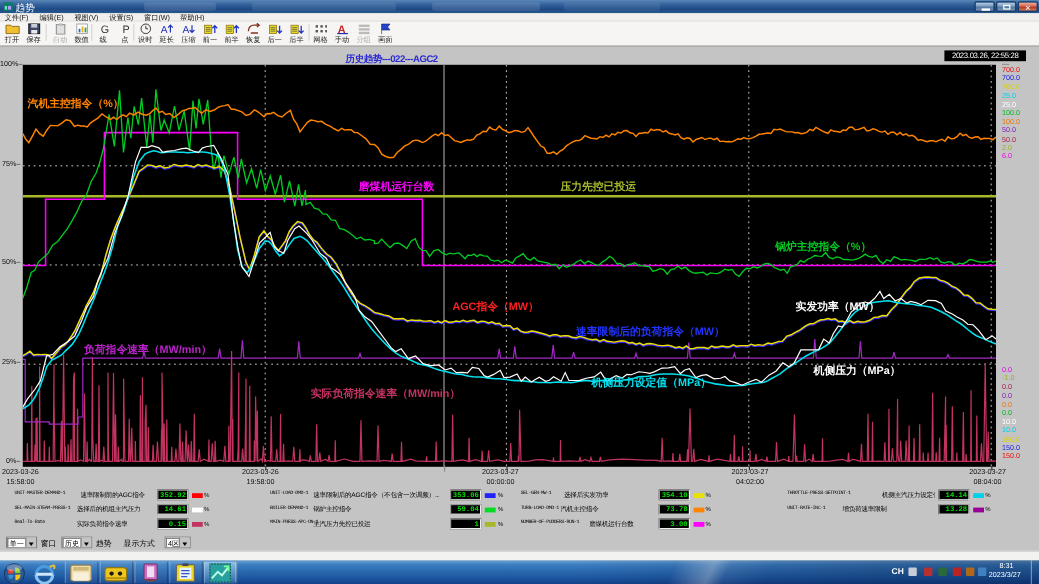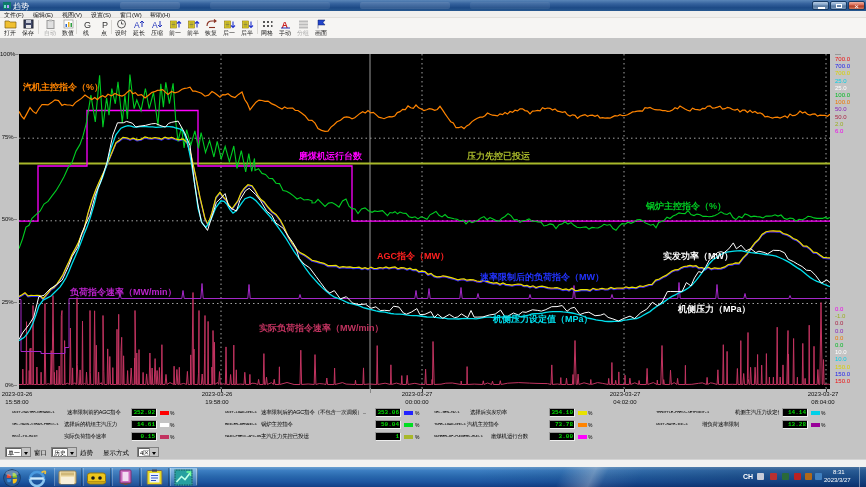--- a/index.html
+++ b/index.html
@@ -234,20 +234,24 @@
         <div class="ic"><svg width="13" height="10" viewBox="0 0 13 10">
             <path d="M3,9.5 L3,1 L10,1 L8,3.5 L10,6 L3,6" fill="#2244cc" stroke="#112266" stroke-width="0.5"></path>
           </svg></div>
         <div class="lb">画面</div>
       </div>
       <div class="tsep" style="left:38px;"></div>
       <div class="tsep" style="left:76px;"></div>
       <div class="tsep" style="left:111px;"></div>
       <div class="tsep" style="left:257px;"></div>
     </div>
+<div class="abs" id="strip">
+  <div id="charttitle">历史趋势---022---AGC2</div>
+  <div id="clockbox">2023.03.26, 22:55:28</div>
+</div>
 <div class="abs" id="greybg"></div>
 <div class="abs" id="plot"></div>
 <div class="yl" style="top:50.5px;">100%–</div>
     <div class="yl" style="top:133.7px;">75%–</div>
     <div class="yl" style="top:216px;">50%–</div>
     <div class="yl" style="top:299px;">25%–</div>
     <div class="yl" style="top:381.5px;">0%–</div>
 <div class="rl" style="top:51px;color:#555;">—</div>
     <div class="rl" style="top:56px;color:#ee1111;">700.0</div>
     <div class="rl" style="top:63.2px;color:#2222ee;">700.0</div>

